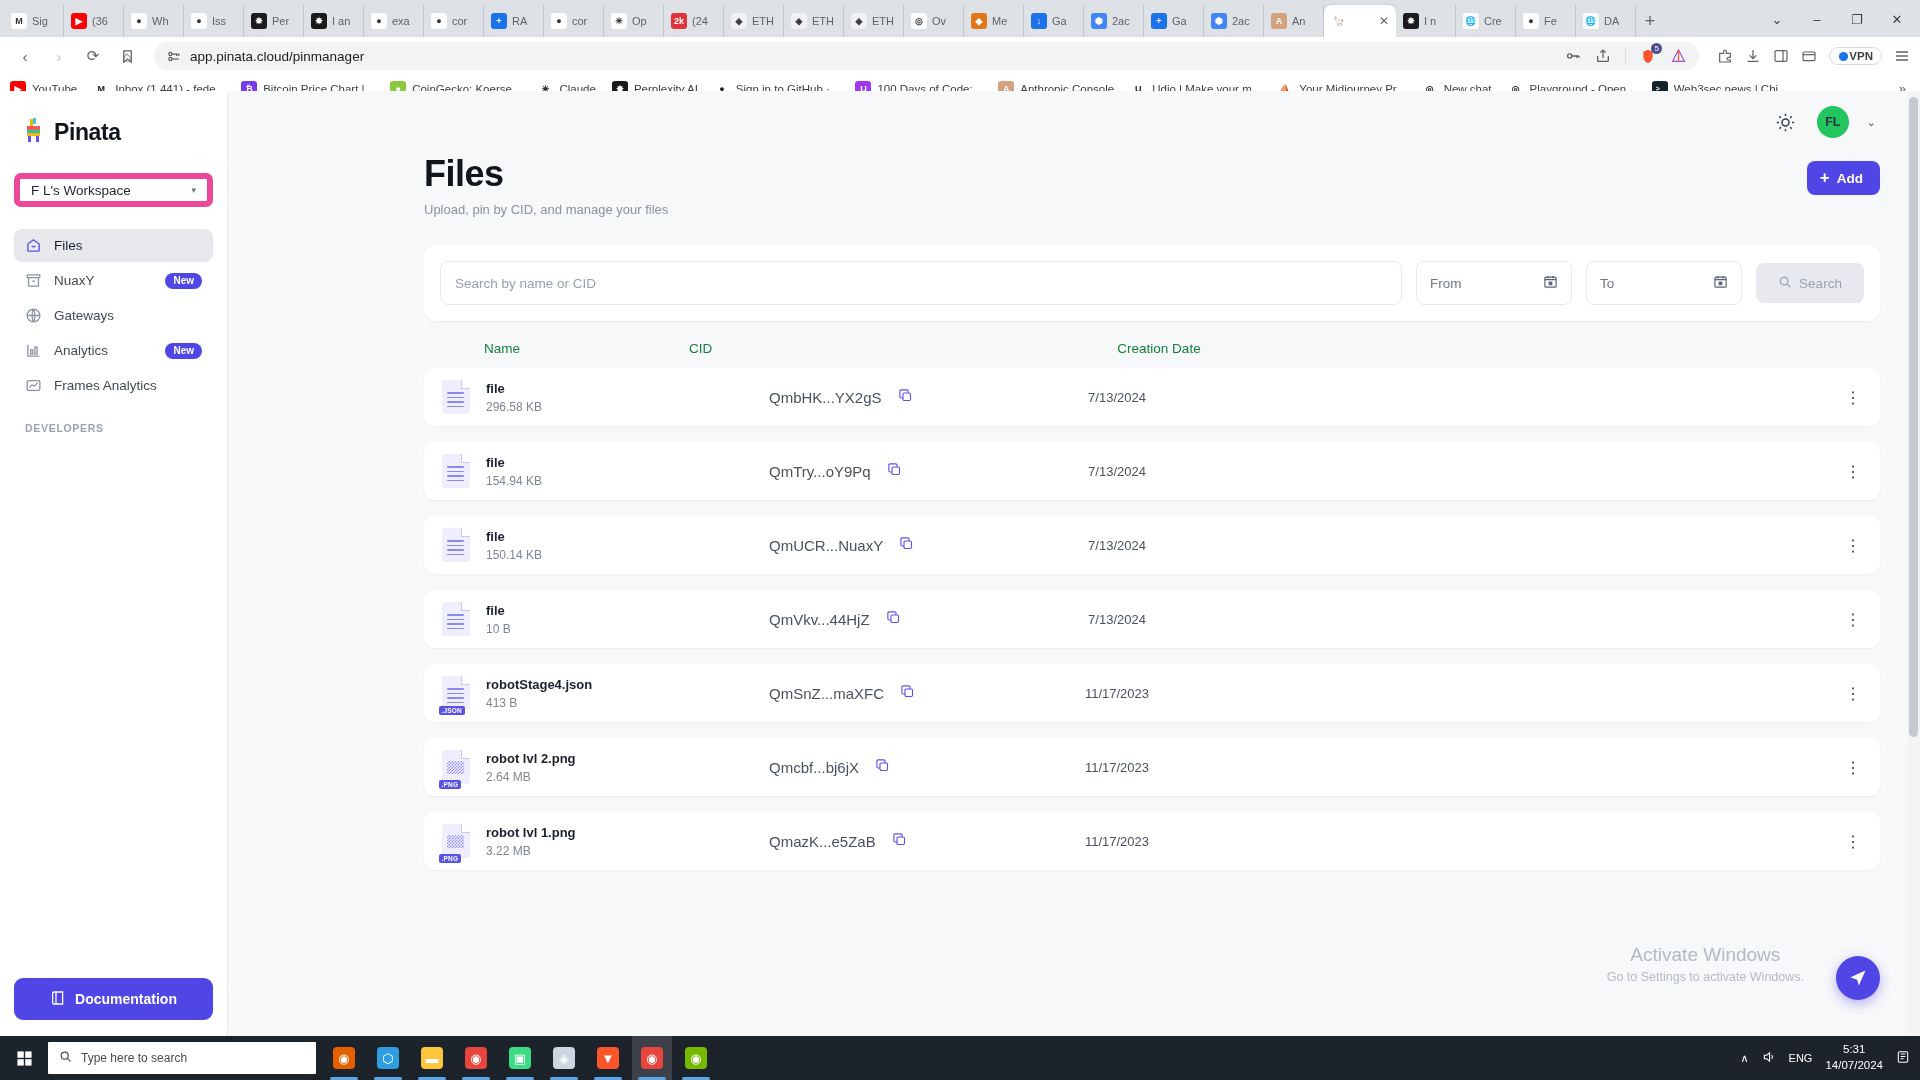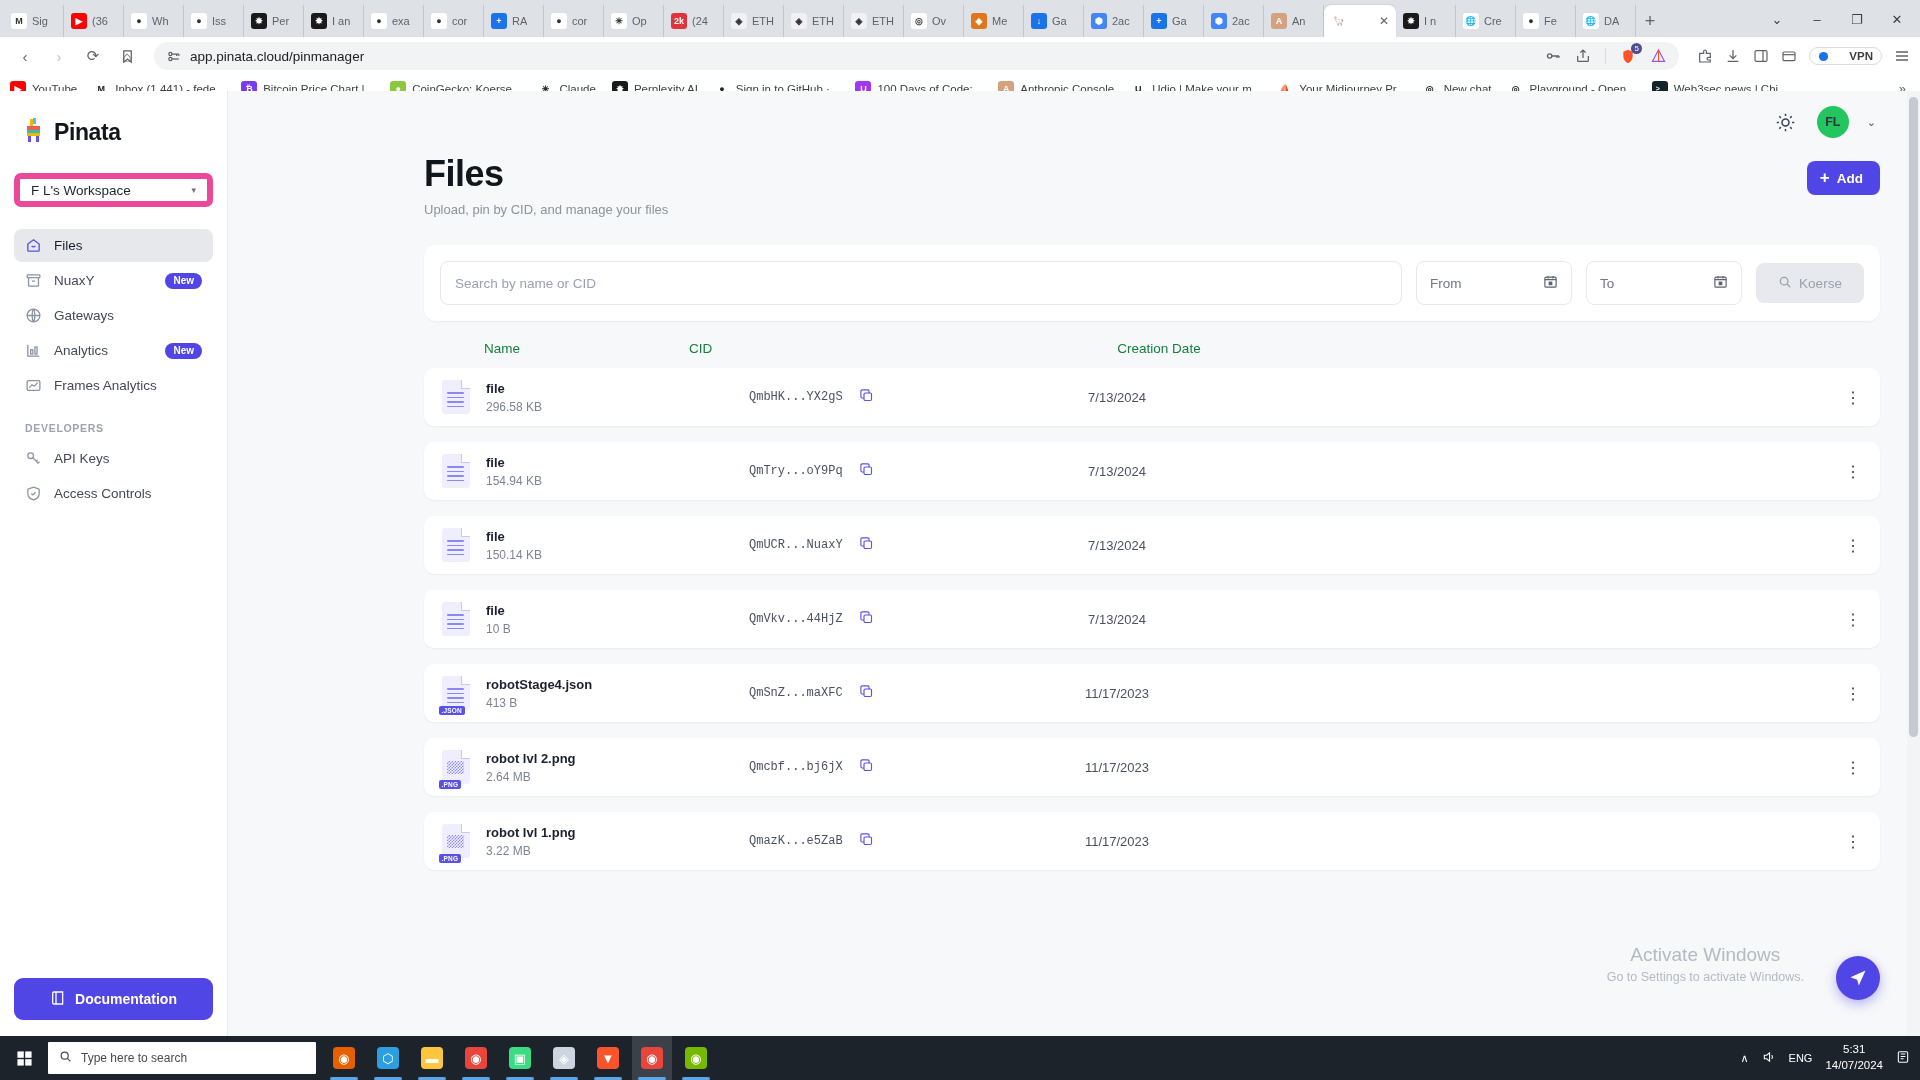--- a/index.html
+++ b/index.html
@@ -58,21 +58,21 @@
   .omnibox {
     flex:1; height:28px; background:#f1f3f4; border-radius:14px;
     display:flex; align-items:center; gap:9px; padding:0 12px; margin:0 8px;
     position:relative;
   }
   .omni-url { font-size:13.5px; color:#202124; }
   .omni-right { margin-left:auto; display:flex; align-items:center; gap:14px; }
   .navright { display:flex; align-items:center; gap:12px; padding-left:6px; }
   .icn { color:#5f6368; display:flex; align-items:center; }
   .vpnpill {
-    display:flex;align-items:center;gap:20px; font-size:11.5px; color:#3c4043;
+    display:flex;align-items:center;gap:0; font-size:11.5px; color:#3c4043;
     border:1px solid #dadce0; border-radius:12px; padding:2px 8px; font-weight:600;
   }
   .bravebadge { position:relative; }
   .bravebadge .cnt {
     position:absolute; top:-5px; right:-6px; background:#4d4d8f; color:#fff;
     font-size:8px; border-radius:7px; padding:0 3px; line-height:11px; min-width:11px;
     text-align:center;
   }
 
   .bookmarks {
@@ -210,21 +210,21 @@
     opacity:.85;
   }
   .ficon .ext {
     position:absolute; left:-3px; bottom:-5px; background:#5a51e6; color:#fff;
     font-size:6.5px; font-weight:bold; border-radius:2px; padding:1px 2.5px;
     letter-spacing:.2px;
   }
   .fname { font-size:13px; color:#1b2030; font-weight:bold; }
   .fsize { font-size:12px; color:#7d8494; margin-top:4px; }
   .cid-cell { width:218px; display:flex; align-items:center; gap:16px; }
-  .cid-txt { font-family:Liberation Mono, monospace; font-size:12px; color:#4a5160; }
+  .cid-txt { font-family:Liberation Sans, sans-serif; font-size:15px; color:#4a5160;margin-left:20px; }
   .copy-ico { color:#5a51e6; }
   .date-cell { width:300px; text-align:center; font-size:13px; color:#4a5160; }
   .kebab { margin-left:auto; color:#3b4150; font-size:16px; letter-spacing:1px; }
 
   .scroll-track {
     position:absolute; right:0; top:0; bottom:0; width:13px; background:#f3f4f6;
   }
   .scroll-thumb {
     position:absolute; right:2px; top:6px; width:9px; height:640px;
     background:#c6c9cf; border-radius:5px;
@@ -609,40 +609,20 @@
             <svg width="17" height="17" viewBox="0 0 24 24" fill="none" stroke="#8b92a1" stroke-width="1.8">
                 <rect x="3" y="5" width="18" height="14" rx="2"></rect>
                 <path d="M6 15l4-4 3 2 5-5"></path>
               </svg>
           </span>
           <span>Frames Analytics</span>
         </div>
       </div>
 
       <div class="sect-title">DEVELOPERS</div>
-      <div class="nav" style="margin-top:0;">
-        <div class="navitem">
-          <span class="nicon">
-            <svg width="17" height="17" viewBox="0 0 24 24" fill="none" stroke="#8b92a1" stroke-width="1.8">
-                <circle cx="8" cy="8" r="4"></circle>
-                <path d="M11 11l8 8M16 16l2-2M18.5 18.5l2-2"></path>
-              </svg>
-          </span>
-          <span>API Keys</span>
-        </div>
-        <div class="navitem">
-          <span class="nicon">
-            <svg width="17" height="17" viewBox="0 0 24 24" fill="none" stroke="#8b92a1" stroke-width="1.8">
-                <path d="M12 3l8 3v6c0 4.5-3.2 7.7-8 9-4.8-1.3-8-4.5-8-9V6l8-3z"></path>
-                <path d="M9 12l2 2 4-4"></path>
-              </svg>
-          </span>
-          <span>Access Controls</span>
-        </div>
-      </div>
 
       <div class="doc-btn">
         <span>
           <svg width="16" height="16" viewBox="0 0 24 24" fill="none" stroke="#fff" stroke-width="1.9">
               <path d="M4 5a2 2 0 012-2h13v18H6a2 2 0 01-2-2V5z"></path>
               <path d="M9 3v18"></path>
             </svg>
         </span>
         <span>Documentation</span>
       </div>
@@ -699,21 +679,21 @@
                 </svg>
             </span>
           </div>
           <div class="search-btn">
             <span>
               <svg width="14" height="14" viewBox="0 0 24 24" fill="none" stroke="#9aa1ae" stroke-width="2.2">
                   <circle cx="10.5" cy="10.5" r="6.5"></circle>
                   <path d="M15.5 15.5L21 21"></path>
                 </svg>
             </span>
-            <span>Koerse</span>
+            <span>Search</span>
           </div>
         </div>
 
         <div class="table-head">
           <div class="col-name">Name</div>
           <div class="col-cid">CID</div>
           <div class="col-date">Creation Date</div>
         </div>
 
         <div class="rows" id="rows-container">

